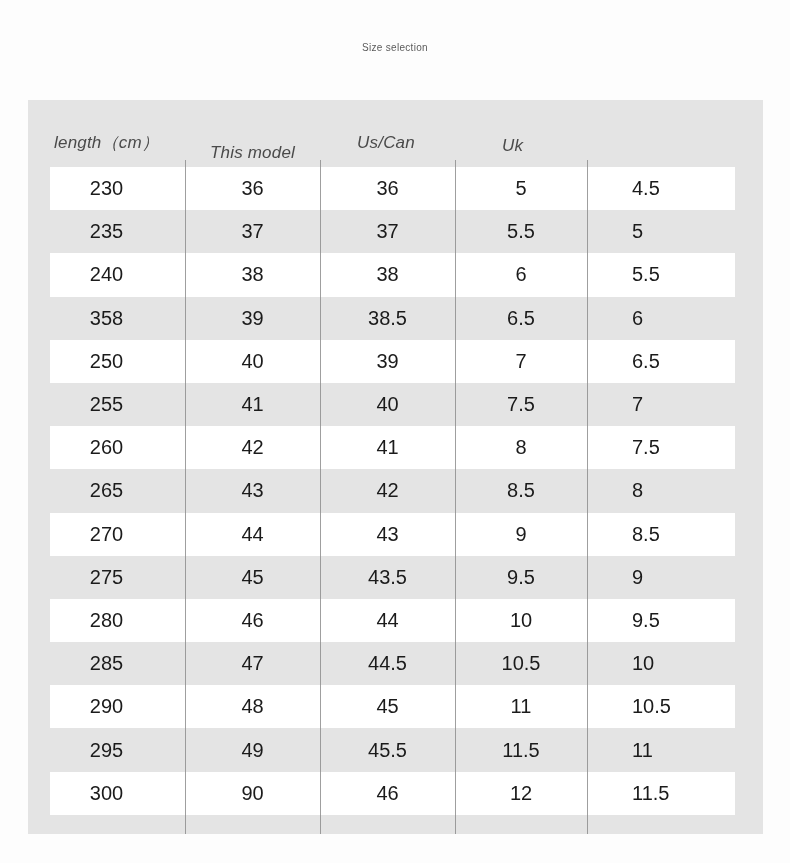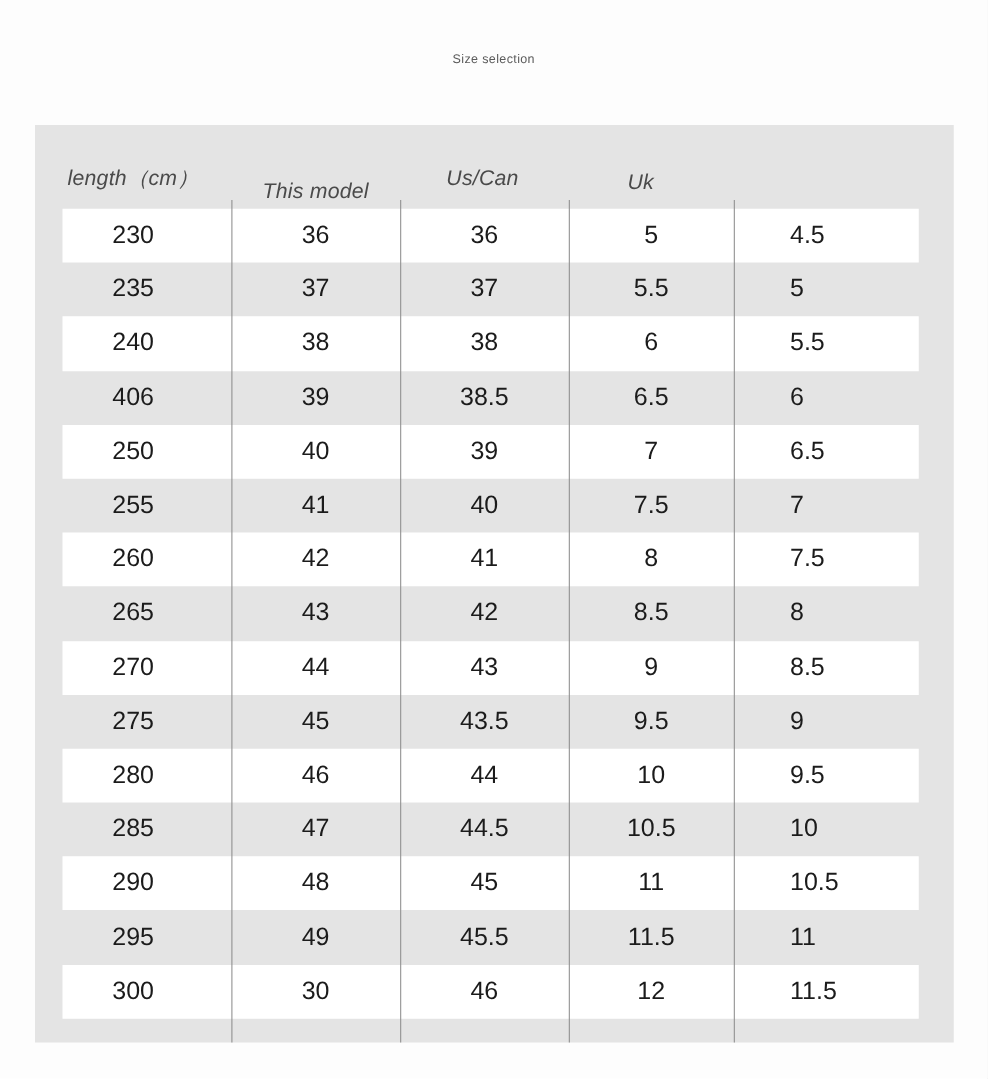--- a/index.html
+++ b/index.html
@@ -171,21 +171,21 @@
           <div class="cell c-4">5</div>
         </div>
         <div class="row white odd">
           <div class="cell c-0">240</div>
           <div class="cell c-1">38</div>
           <div class="cell c-2">38</div>
           <div class="cell c-3">6</div>
           <div class="cell c-4">5.5</div>
         </div>
         <div class="row even">
-          <div class="cell c-0">406</div>
+          <div class="cell c-0">358</div>
           <div class="cell c-1">39</div>
           <div class="cell c-2">38.5</div>
           <div class="cell c-3">6.5</div>
           <div class="cell c-4">6</div>
         </div>
         <div class="row white odd">
           <div class="cell c-0">250</div>
           <div class="cell c-1">40</div>
           <div class="cell c-2">39</div>
           <div class="cell c-3">7</div>
@@ -249,21 +249,21 @@
         </div>
         <div class="row even">
           <div class="cell c-0">295</div>
           <div class="cell c-1">49</div>
           <div class="cell c-2">45.5</div>
           <div class="cell c-3">11.5</div>
           <div class="cell c-4">11</div>
         </div>
         <div class="row white odd">
           <div class="cell c-0">300</div>
-          <div class="cell c-1">30</div>
+          <div class="cell c-1">90</div>
           <div class="cell c-2">46</div>
           <div class="cell c-3">12</div>
           <div class="cell c-4">11.5</div>
         </div>
       </div>
 
     <div class="vline vl-1"></div>
     <div class="vline vl-2"></div>
     <div class="vline vl-3"></div>
     <div class="vline vl-4"></div>

